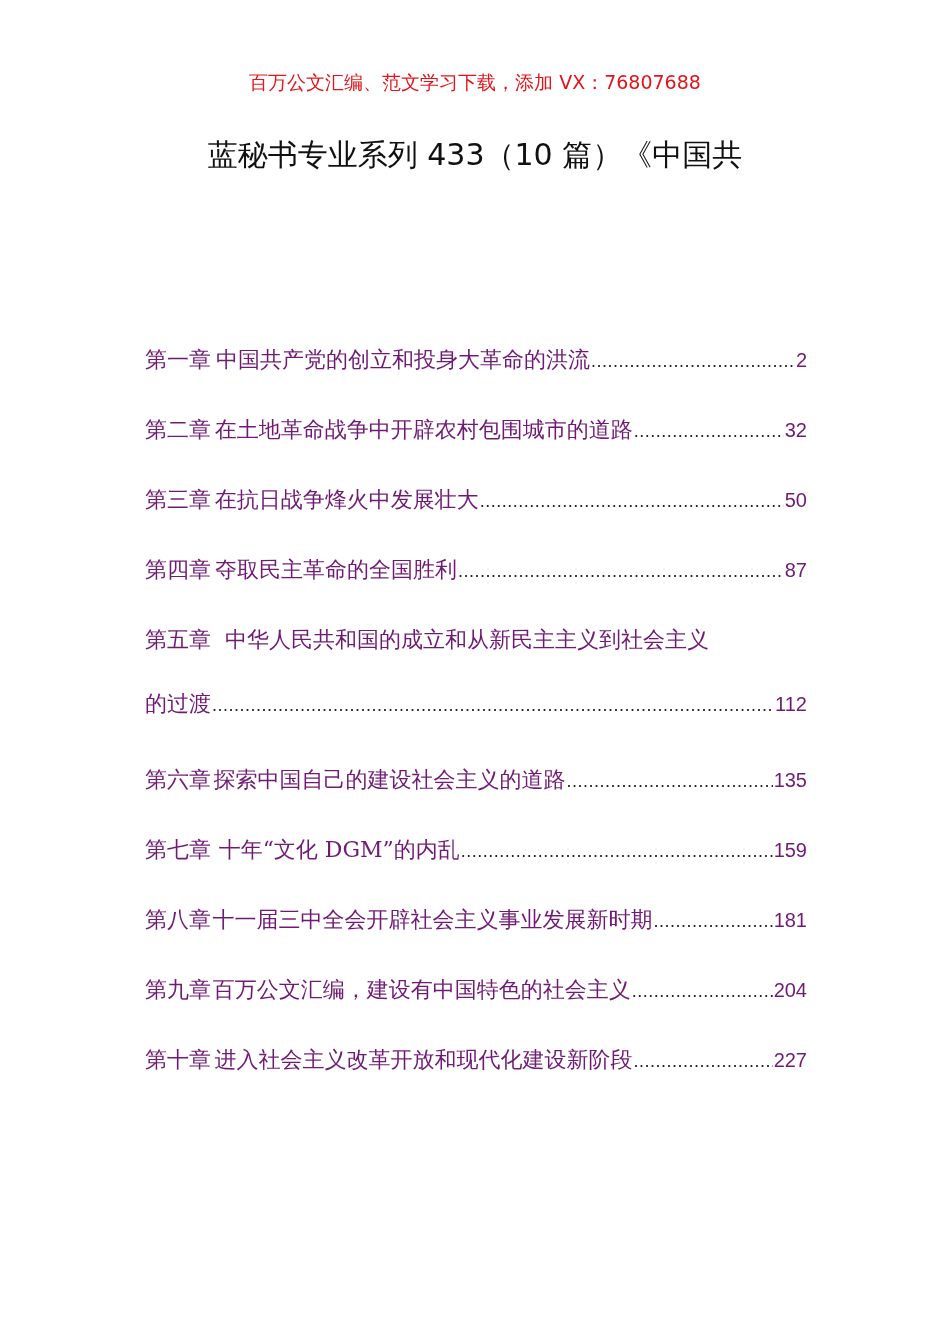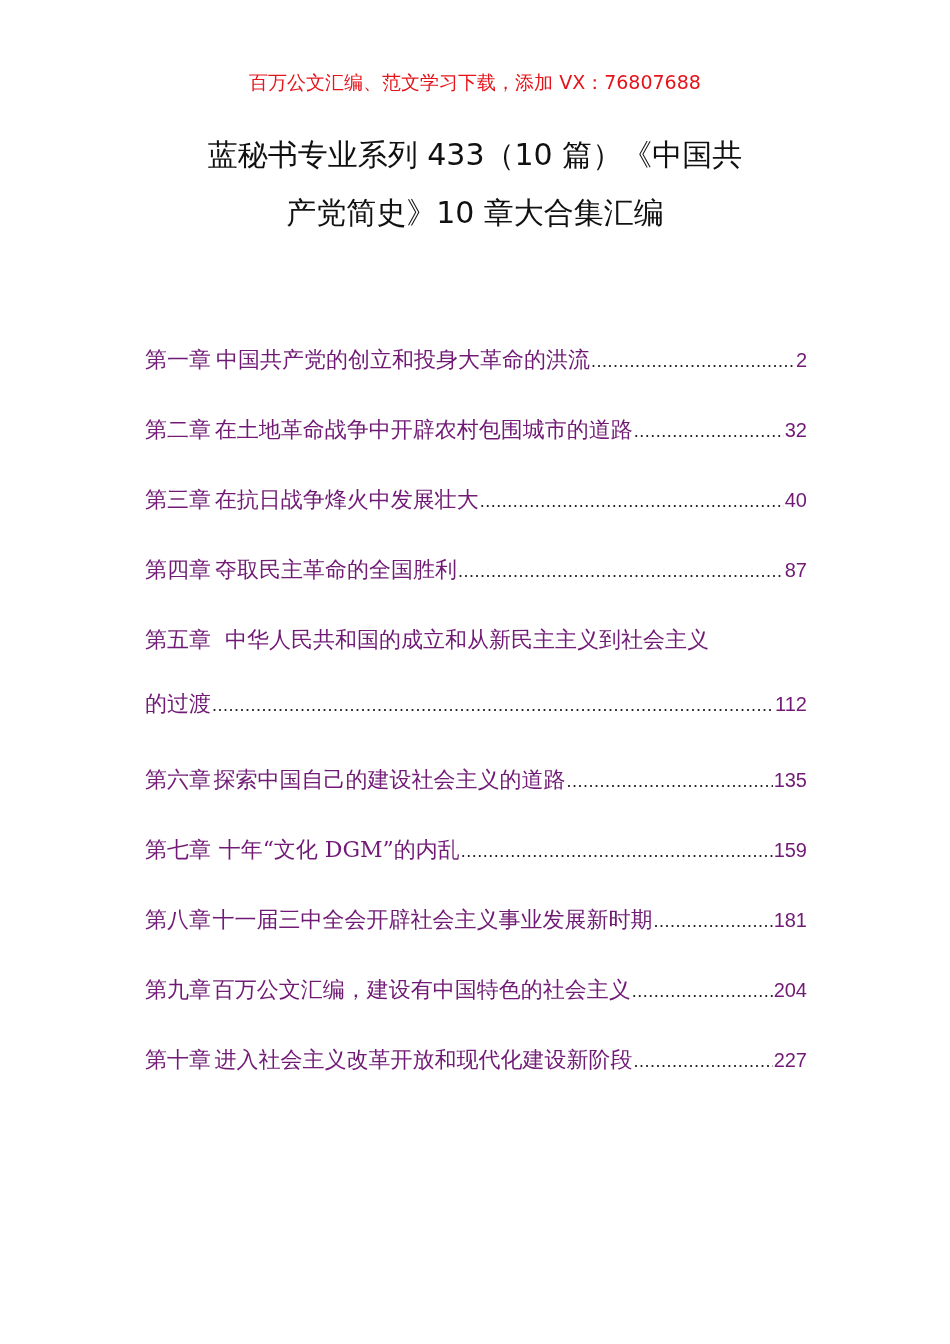--- a/index.html
+++ b/index.html
@@ -104,21 +104,20 @@
   </style>
 </head>
 <body>
 
 <div class="page">
 
   <div class="header-note">百万公文汇编、范文学习下载，添加 VX：76807688</div>
 
   <h1 class="doc-title" style="margin:0;">
     <span>蓝秘书专业系列 433（10 篇）《中国共</span><br>
-    <span>产党简史》10 章大合集汇编</span>
   </h1>
 
   <div class="toc">
 
     <div class="toc-entry">
       <span class="chap">第一章</span>
         <span class="gap-wide"></span>
       <span class="title">中国共产党的创立和投身大革命的洪流</span>
       <span class="leader"></span>
       <span class="page-num">2</span>
@@ -130,21 +129,21 @@
       <span class="title">在土地革命战争中开辟农村包围城市的道路</span>
       <span class="leader"></span>
       <span class="page-num">32</span>
     </div>
 
     <div class="toc-entry">
       <span class="chap">第三章</span>
         <span class="gap-narrow"></span>
       <span class="title">在抗日战争烽火中发展壮大</span>
       <span class="leader"></span>
-      <span class="page-num">40</span>
+      <span class="page-num">50</span>
     </div>
 
     <div class="toc-entry">
       <span class="chap">第四章</span>
         <span class="gap-narrow"></span>
       <span class="title">夺取民主革命的全国胜利</span>
       <span class="leader"></span>
       <span class="page-num">87</span>
     </div>
 

